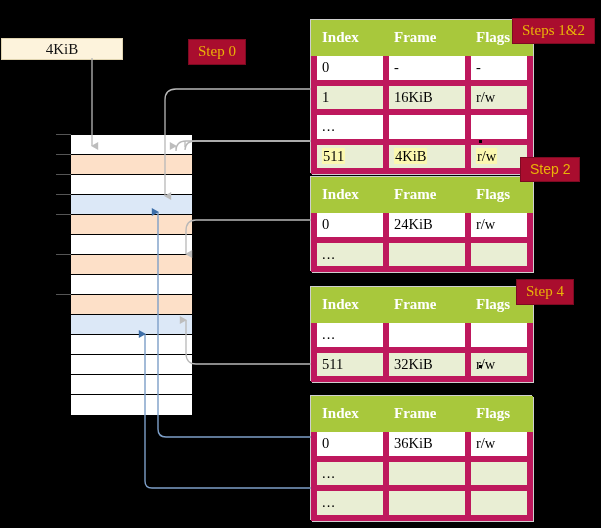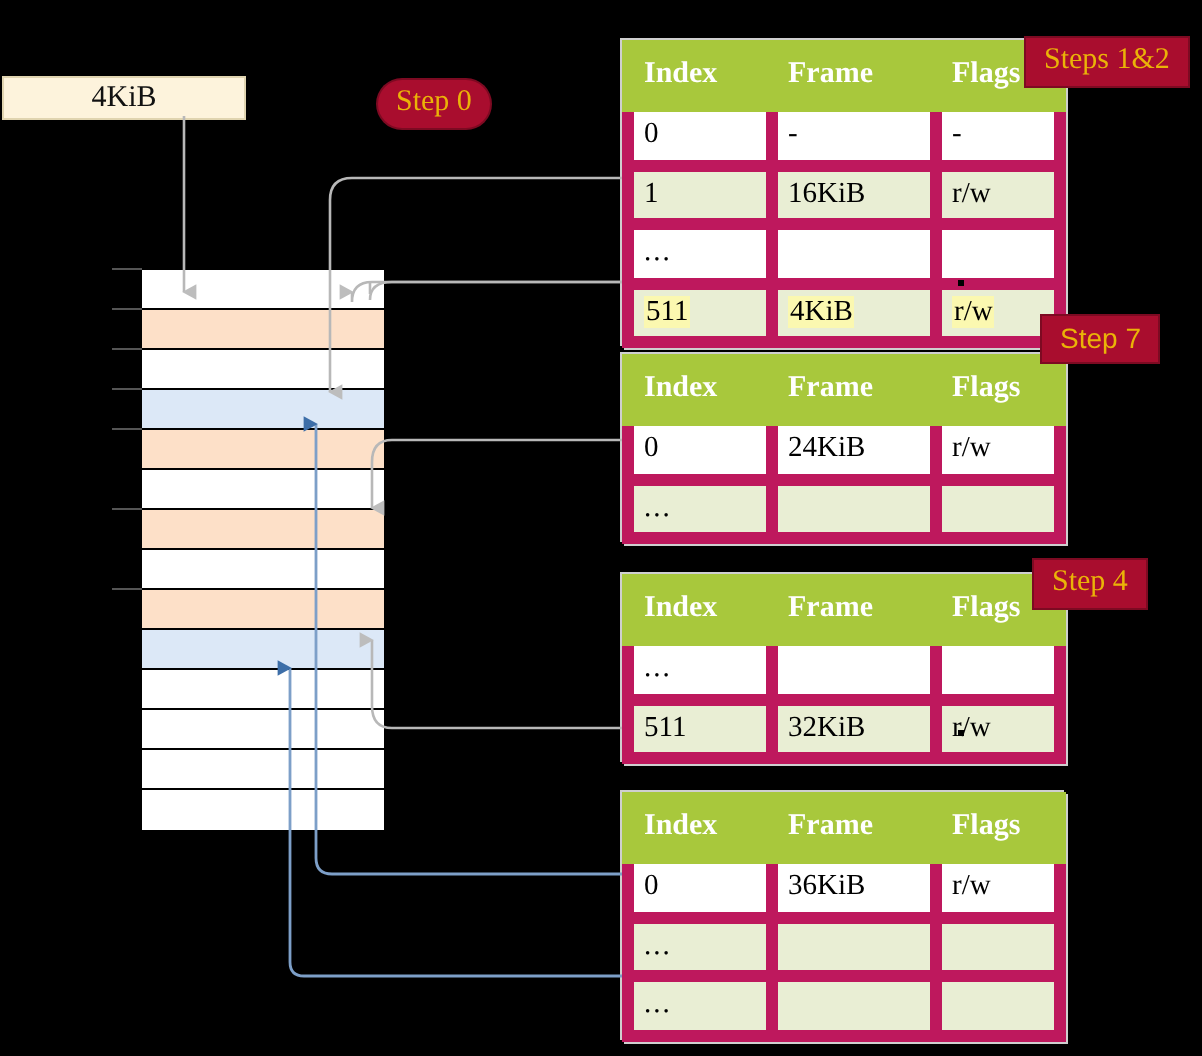--- a/index.html
+++ b/index.html
@@ -229,23 +229,23 @@
               <td class="c0"><span class="dots">...</span></td>
               <td class="c1"></td>
               <td class="c2"></td>
             </tr>
           </tbody>
         </table>
       </div>
     </div>
 
   <div id="badges-host">
-      <div class="badge" style="left: 189px; top: 40px; border-radius: 12px;">Step 0</div>
+      <div class="badge" style="left: 189px; top: 40px;">Step 0</div>
       <div class="badge" style="left: 513px; top: 19px;">Steps 1&amp;2</div>
-      <div class="badge" style="left: 521px; top: 158px; font-family: &quot;Liberation Sans&quot;, &quot;DejaVu Sans&quot;, sans-serif; font-size: 14px;">Step 7</div>
+      <div class="badge" style="left: 521px; top: 158px; font-family: &quot;Liberation Sans&quot;, &quot;DejaVu Sans&quot;, sans-serif; font-size: 14px;">Step 2</div>
       <div class="badge" style="left: 517px; top: 280px;">Step 4</div>
     </div>
 
   <svg id="wires" viewBox="0 0 601 528">
     <defs>
       <marker id="ag" markerWidth="9" markerHeight="9" refX="4.5" refY="7.4" orient="auto" markerUnits="userSpaceOnUse">
         <path d="M0.6,1.2 L4.5,8.3 L8.4,1.2 Z" fill="#bdbdbd"></path>
       </marker>
       <marker id="agu" markerWidth="9" markerHeight="9" refX="4.5" refY="7.4" orient="auto" markerUnits="userSpaceOnUse">
         <path d="M0.6,1.2 L4.5,8.3 L8.4,1.2 Z" fill="#bdbdbd"></path>

